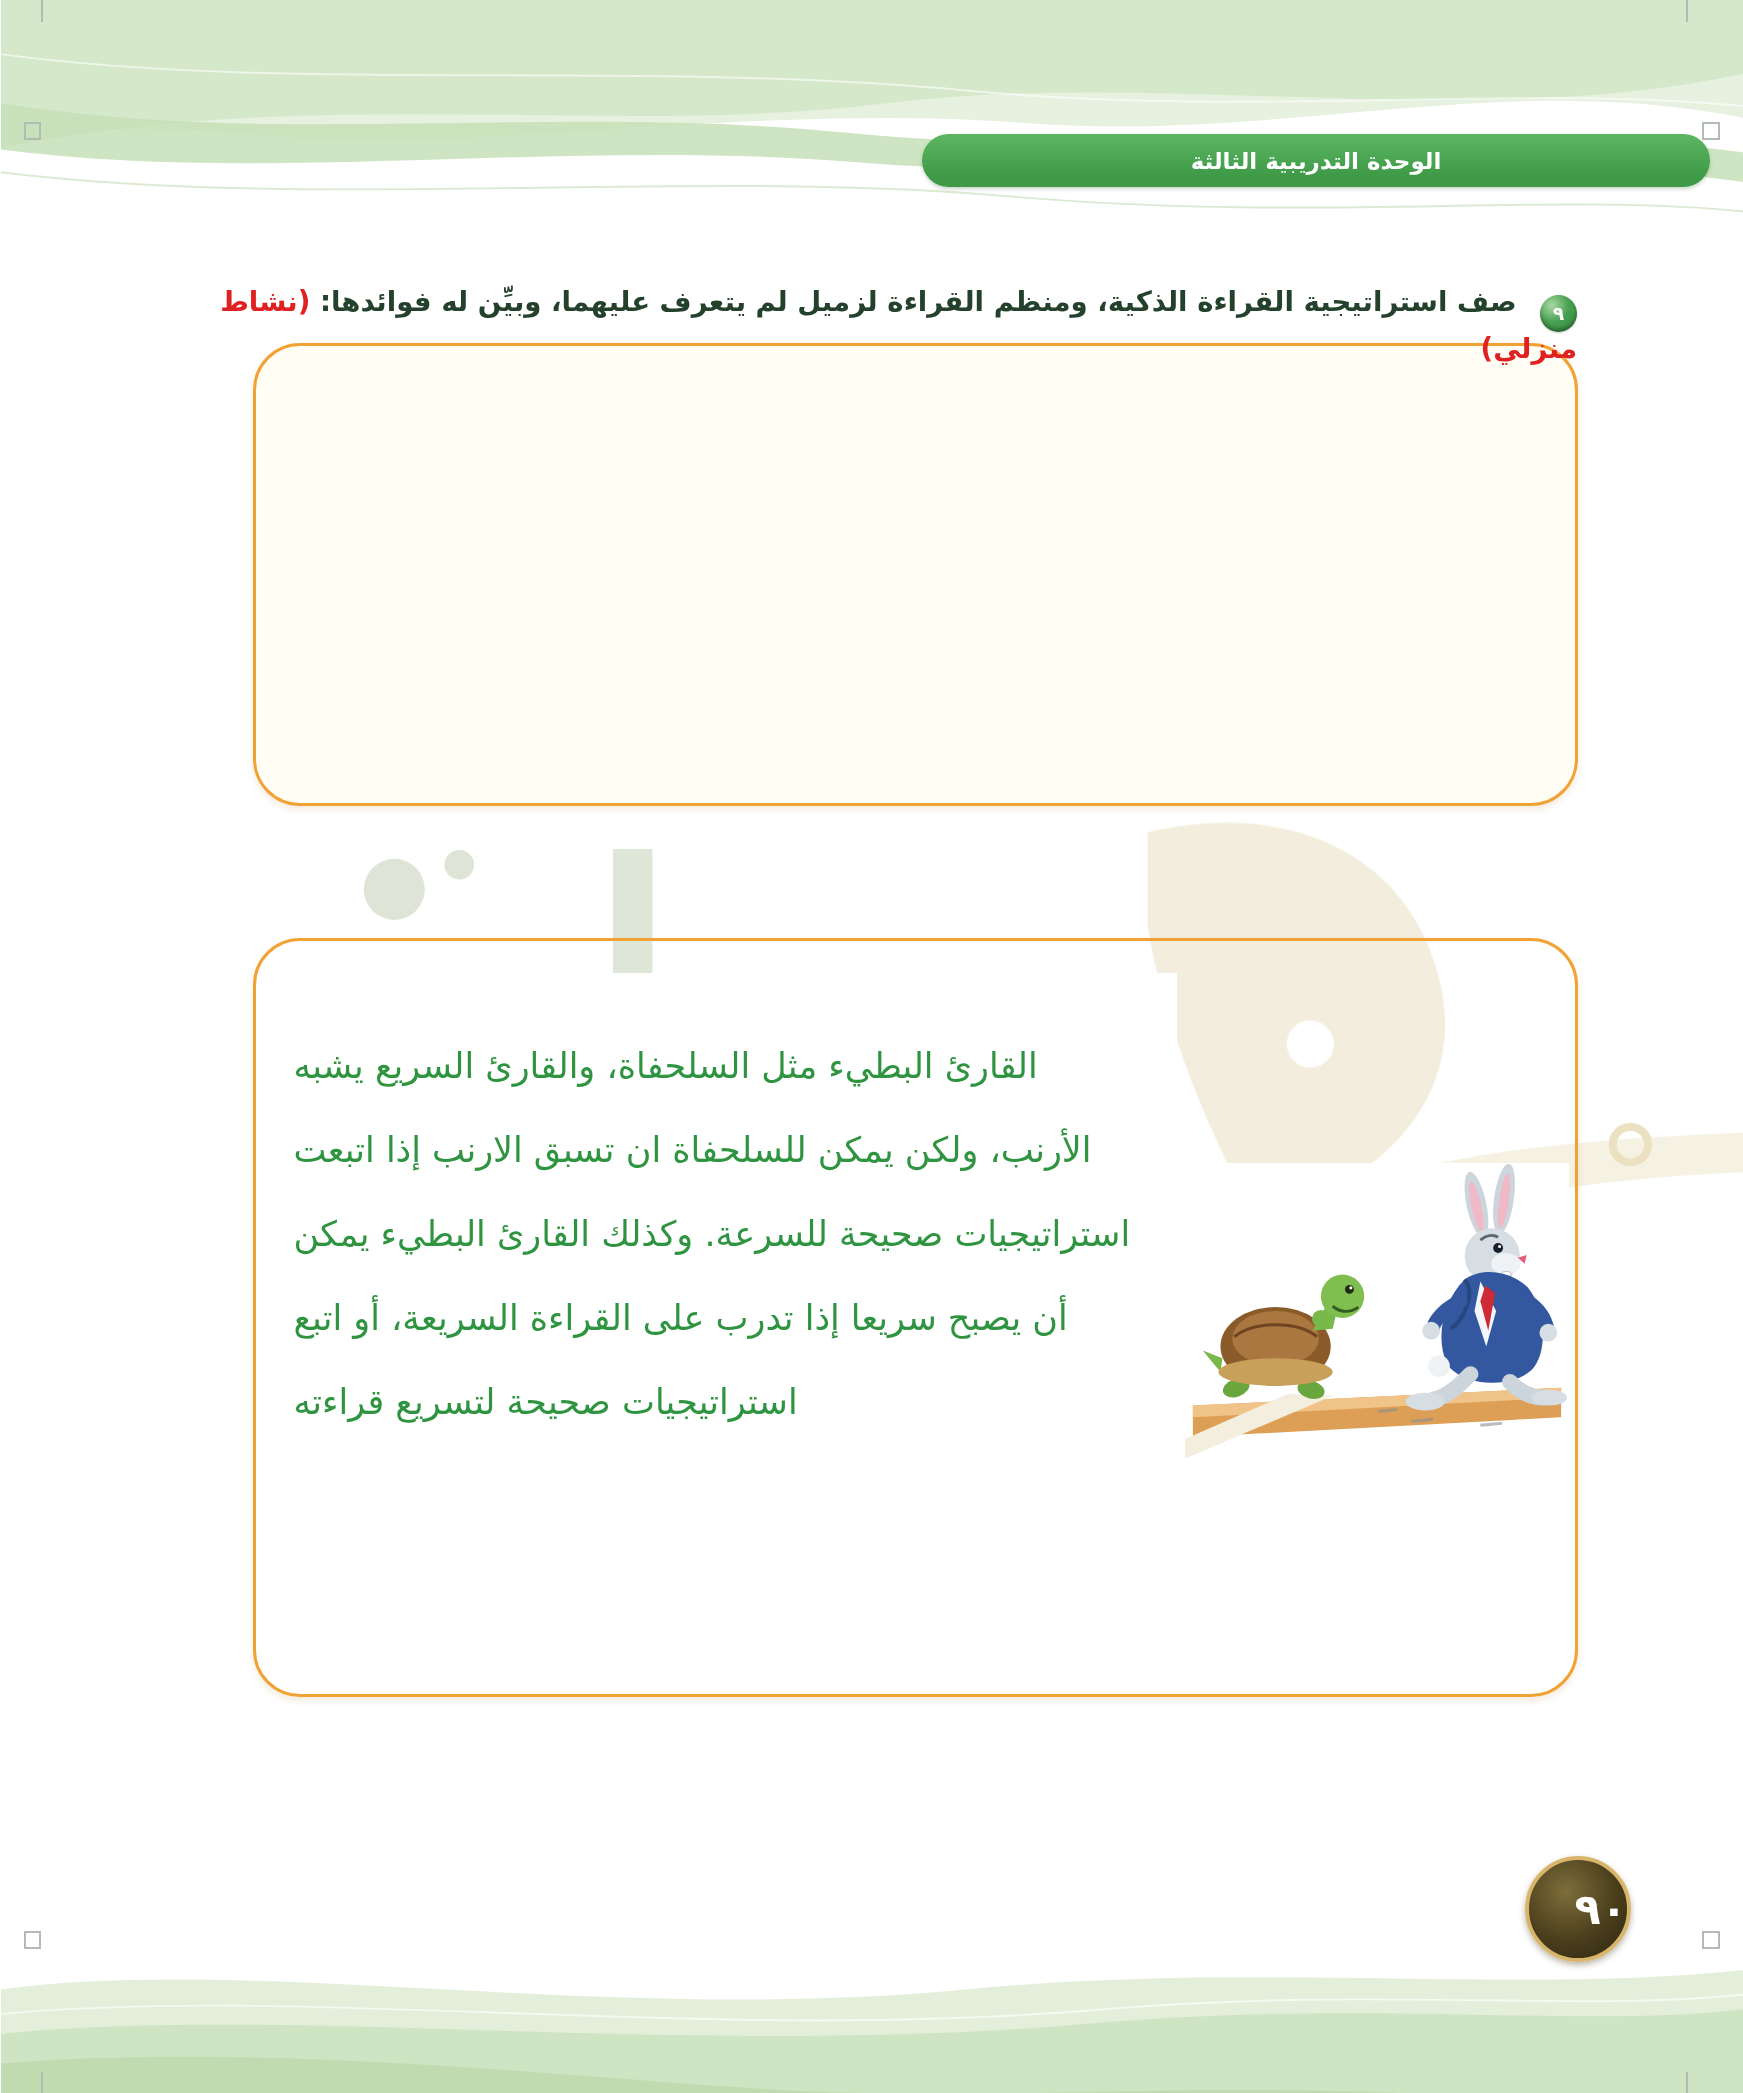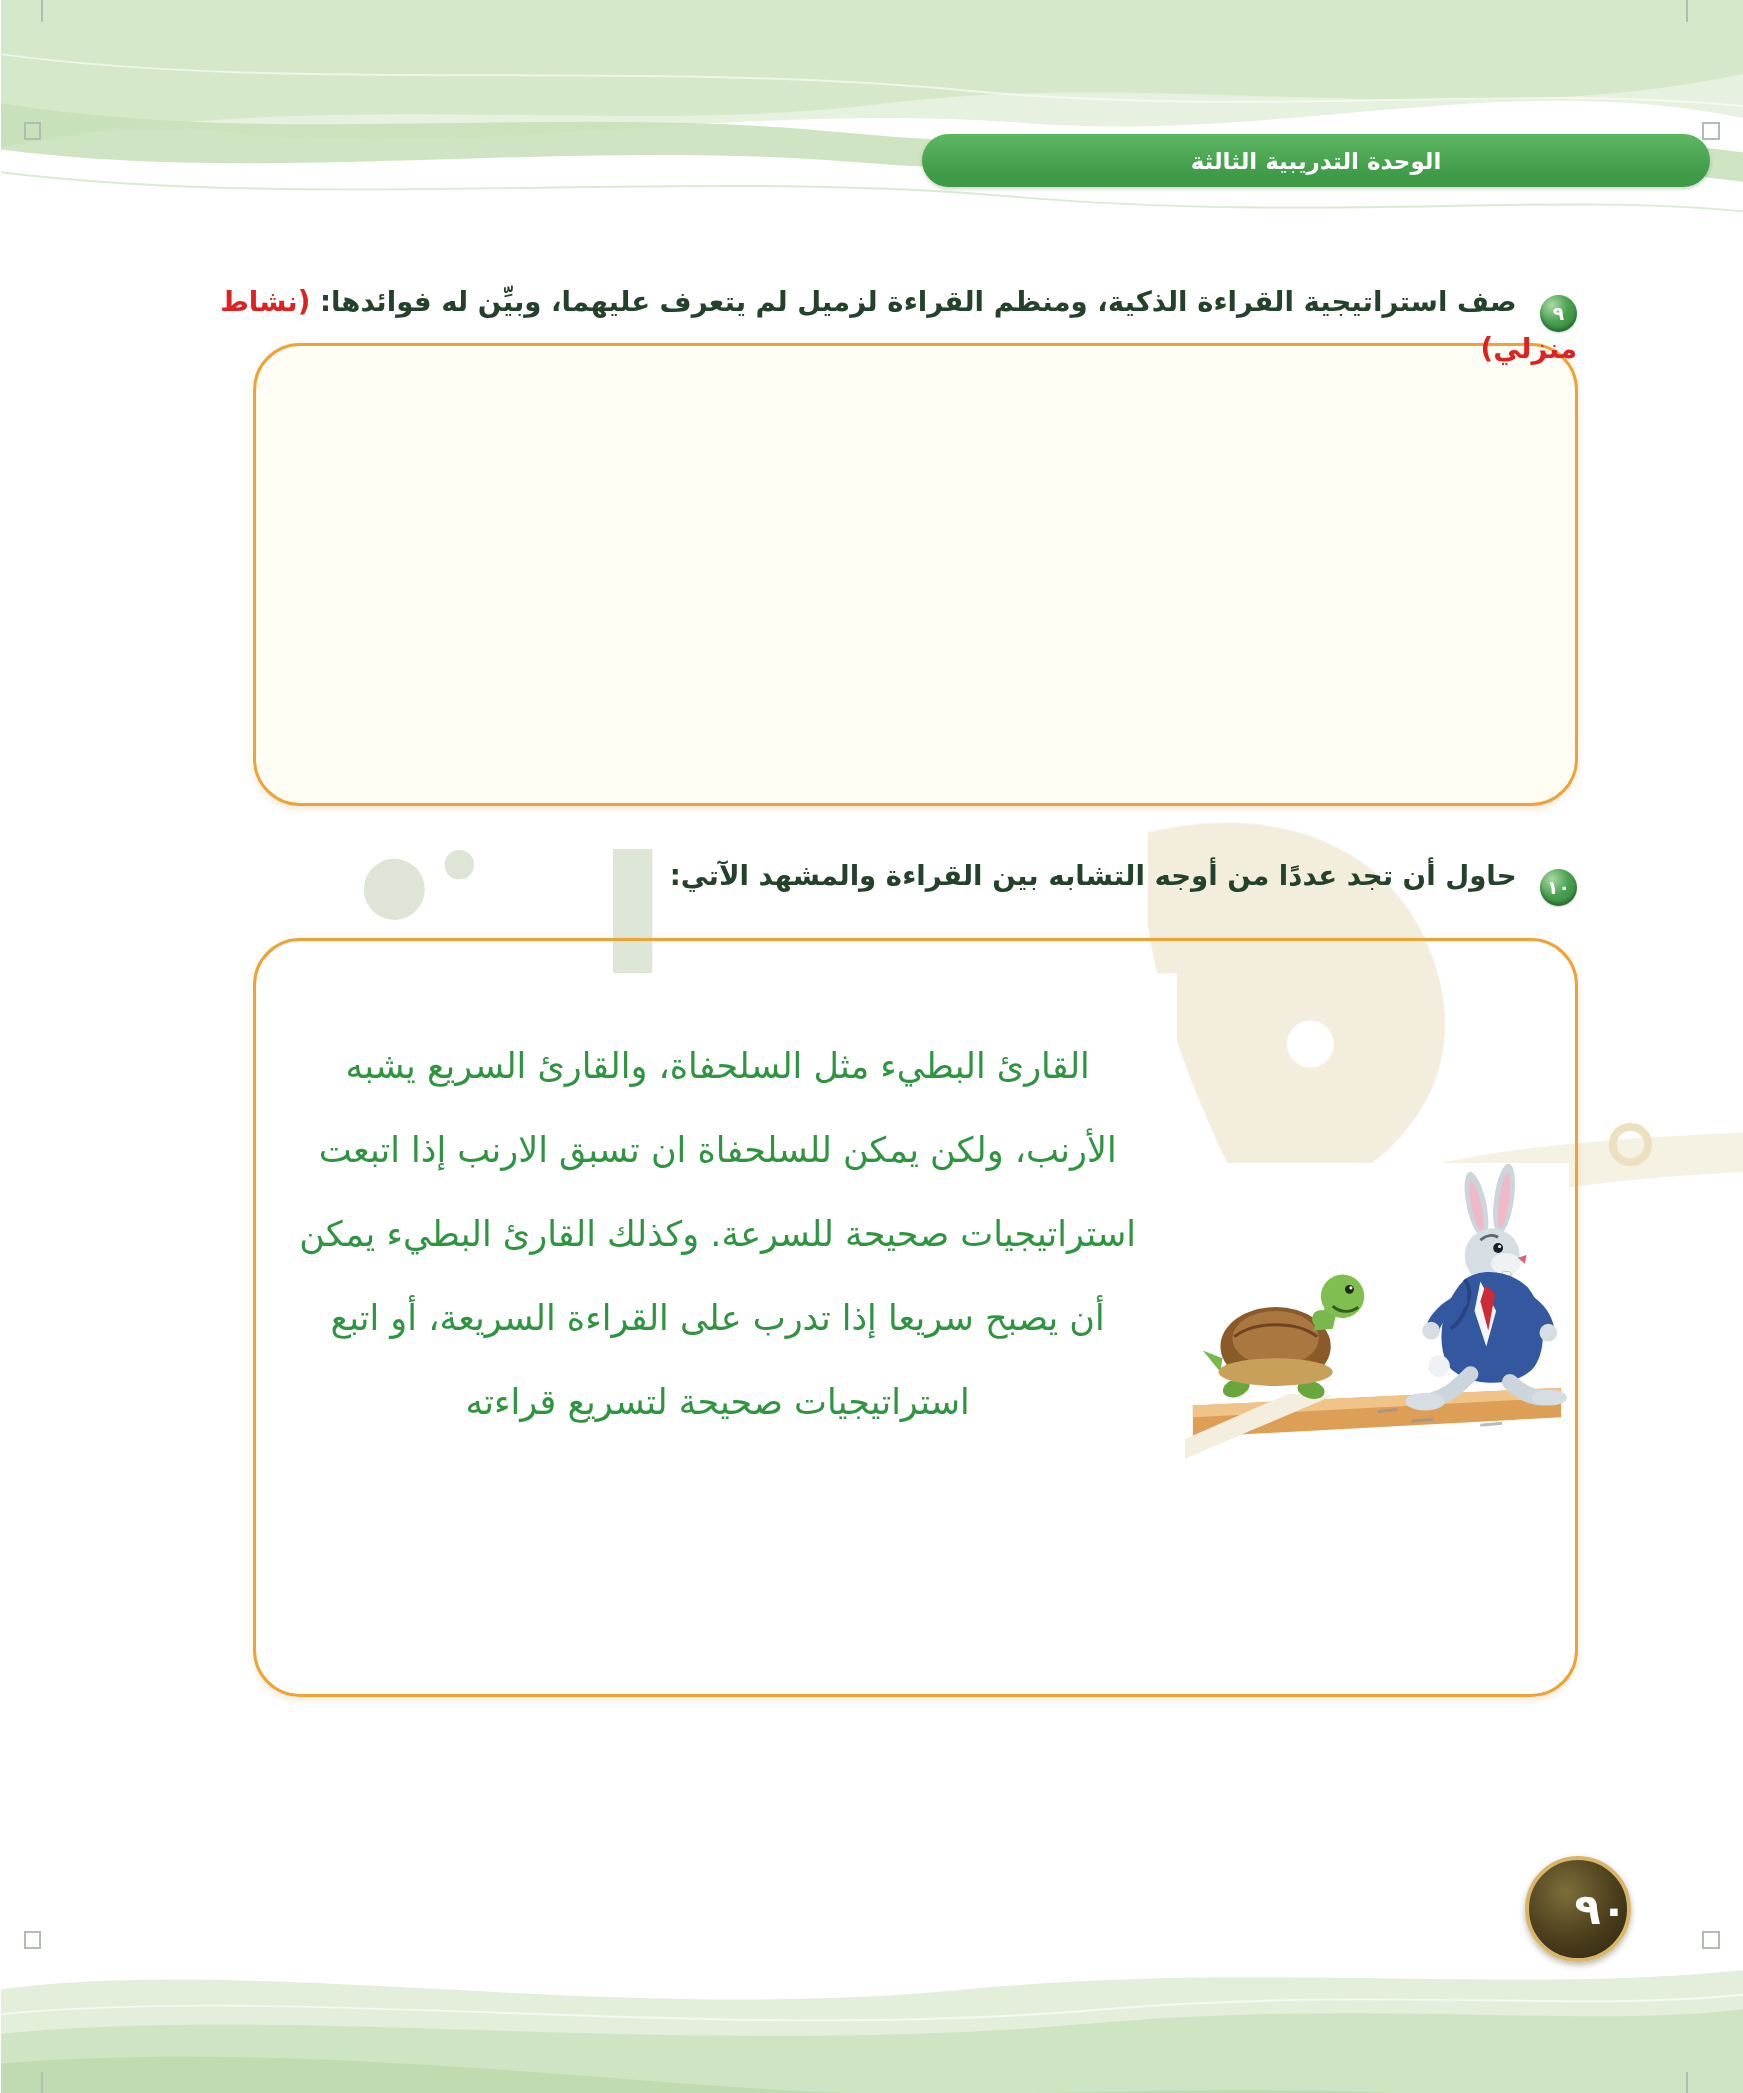--- a/index.html
+++ b/index.html
@@ -61,21 +61,21 @@
     text-align:right;
   }
   .box2 { top:938px; height:759px; background:transparent; }
   .panel {
     position:absolute; top:31.5px; left:9.9px;
     width:911px; height:685px; background:#ffffff;
   }
   .panel p {
     margin:0; padding:51px 35px 0 27.6px;
     color:#2f9440; font-size:35px; line-height:84px;
-    text-align:center;
+    text-align:left;
   }
   .cartoon {
     position:absolute; left:929px; top:222px;
     width:384px; height:296px; background:#ffffff;
   }
 
   .page-num {
     position:absolute; left:1525px; top:1856px;
     width:106px; height:106px; border-radius:50%;
     background:radial-gradient(circle at 38% 32%, #7d6e3a 0%, #4a3e1c 55%, #2c2410 100%);
@@ -126,24 +126,20 @@
 
   <div class="question q9">
     <span class="qnum">٩</span>
     <span class="qtext">صف استراتيجية القراءة الذكية، ومنظم القراءة لزميل لم يتعرف عليهما، وبيِّن له فوائدها:</span>
     <span class="qnote">(نشاط منزلي)</span>
   </div>
 
   <div class="answer-box box1">
   </div>
 
-  <div class="question q10">
-    <span class="qnum">١٠</span>
-    <span class="qtext">حاول أن تجد عددًا من أوجه التشابه بين القراءة والمشهد الآتي:</span>
-  </div>
 
   <div class="answer-box box2">
     <div class="panel">
       <p>القارئ البطيء مثل السلحفاة، والقارئ السريع يشبه الأرنب، ولكن يمكن للسلحفاة ان تسبق الارنب إذا اتبعت استراتيجيات صحيحة للسرعة. وكذلك القارئ البطيء يمكن أن يصبح سريعا إذا تدرب على القراءة السريعة، أو اتبع استراتيجيات صحيحة لتسريع قراءته</p>
     </div>
 
     <div class="cartoon">
       <svg width="384" height="296" viewBox="0 0 390 300">
 
         <path d="M8,246 L382,228 L382,258 L8,278 Z" fill="#dd9f55"></path>

